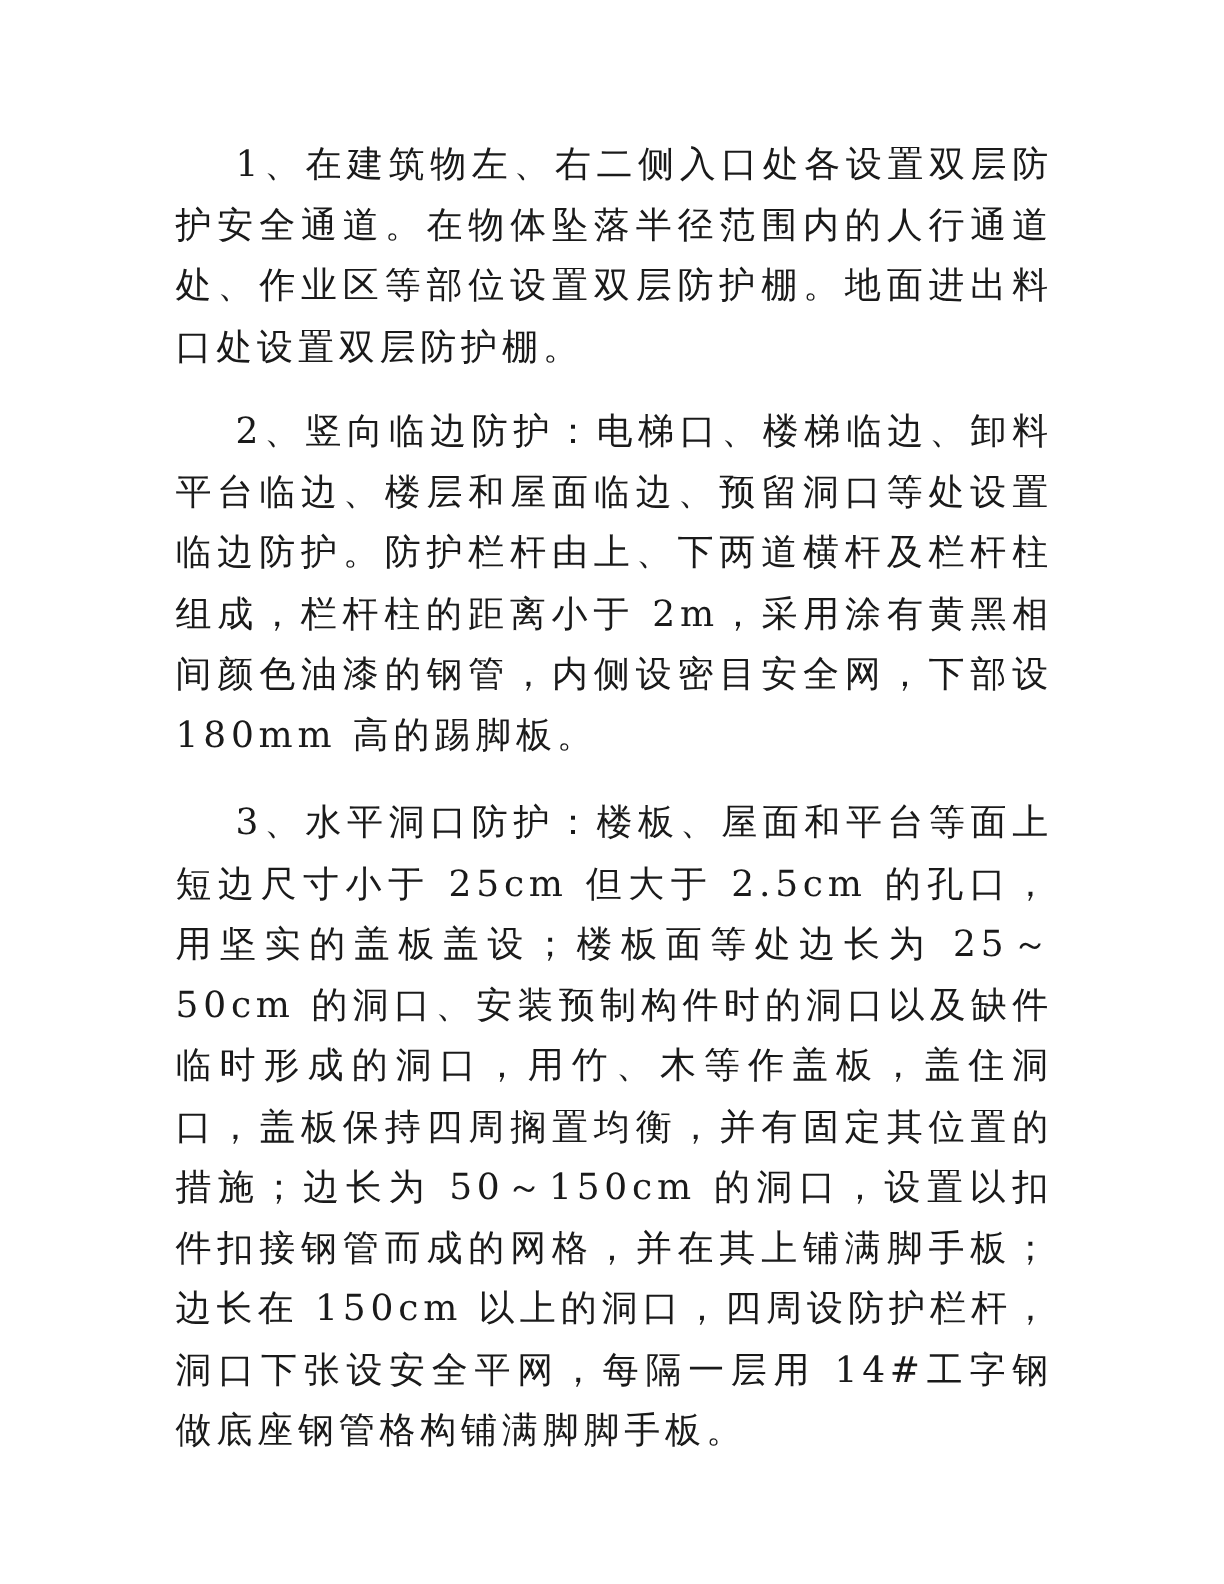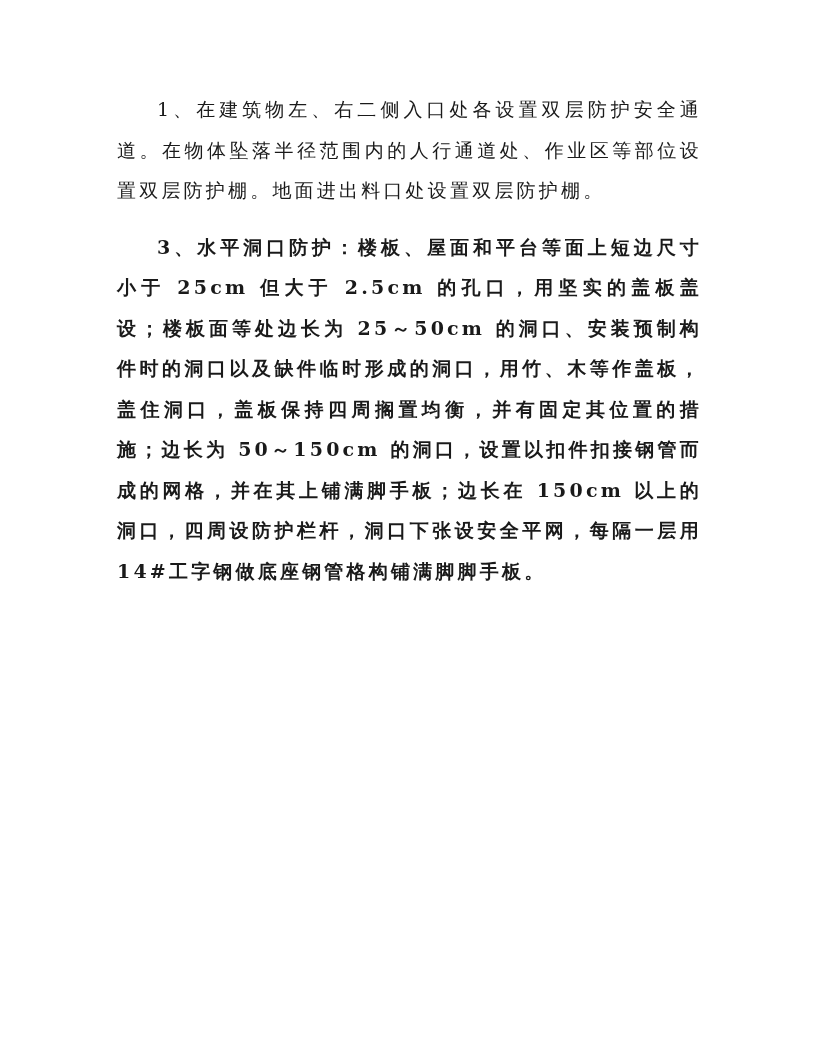--- a/index.html
+++ b/index.html
@@ -1,32 +1,33 @@
 <!DOCTYPE html>
 <html><head>
 <meta charset="utf-8">
 <style>
   html, body { margin: 0; padding: 0; background: #ffffff; }
   body { width: 816px; height: 1056px; position: relative; overflow: hidden; }
   .page {
     position: absolute; left: 117px; top: 89px; width: 585px;
     font-family: "DejaVu Serif", "Liberation Serif", serif;
-    font-size: 19px; color: #1a1a1a;
+    font-size: 24px; color: #1a1a1a;
   }
   .para {
     margin: 0 0 18px 0;
     line-height: 40.5px;
     text-indent: 40px;
     letter-spacing: 3.2px;
     text-align: justify;
     text-justify: inter-character;
   }
   .para.p1 { margin-bottom: 16px; }
   .para.p2 { margin-bottom: 18px; }
-  .para.p3 { margin-bottom: 18px; font-weight: bold; }
+  .para.p3 { margin-bottom: 18px; }
 </style>
 </head>
 <body>
 
 <div class="page">
   <p class="para p1">1、在建筑物左、右二侧入口处各设置双层防护安全通道。在物体坠落半径范围内的人行通道处、作业区等部位设置双层防护棚。地面进出料口处设置双层防护棚。</p>
+  <p class="para p2">2、竖向临边防护：电梯口、楼梯临边、卸料平台临边、楼层和屋面临边、预留洞口等处设置临边防护。防护栏杆由上、下两道横杆及栏杆柱组成，栏杆柱的距离小于 2m，采用涂有黄黑相间颜色油漆的钢管，内侧设密目安全网，下部设 180mm 高的踢脚板。</p>
   <p class="para p3">3、水平洞口防护：楼板、屋面和平台等面上短边尺寸小于 25cm 但大于 2.5cm 的孔口，用坚实的盖板盖设；楼板面等处边长为 25～50cm 的洞口、安装预制构件时的洞口以及缺件临时形成的洞口，用竹、木等作盖板，盖住洞口，盖板保持四周搁置均衡，并有固定其位置的措施；边长为 50～150cm 的洞口，设置以扣件扣接钢管而成的网格，并在其上铺满脚手板；边长在 150cm 以上的洞口，四周设防护栏杆，洞口下张设安全平网，每隔一层用 14#工字钢做底座钢管格构铺满脚脚手板。</p>
 </div>
 
 </body></html>

